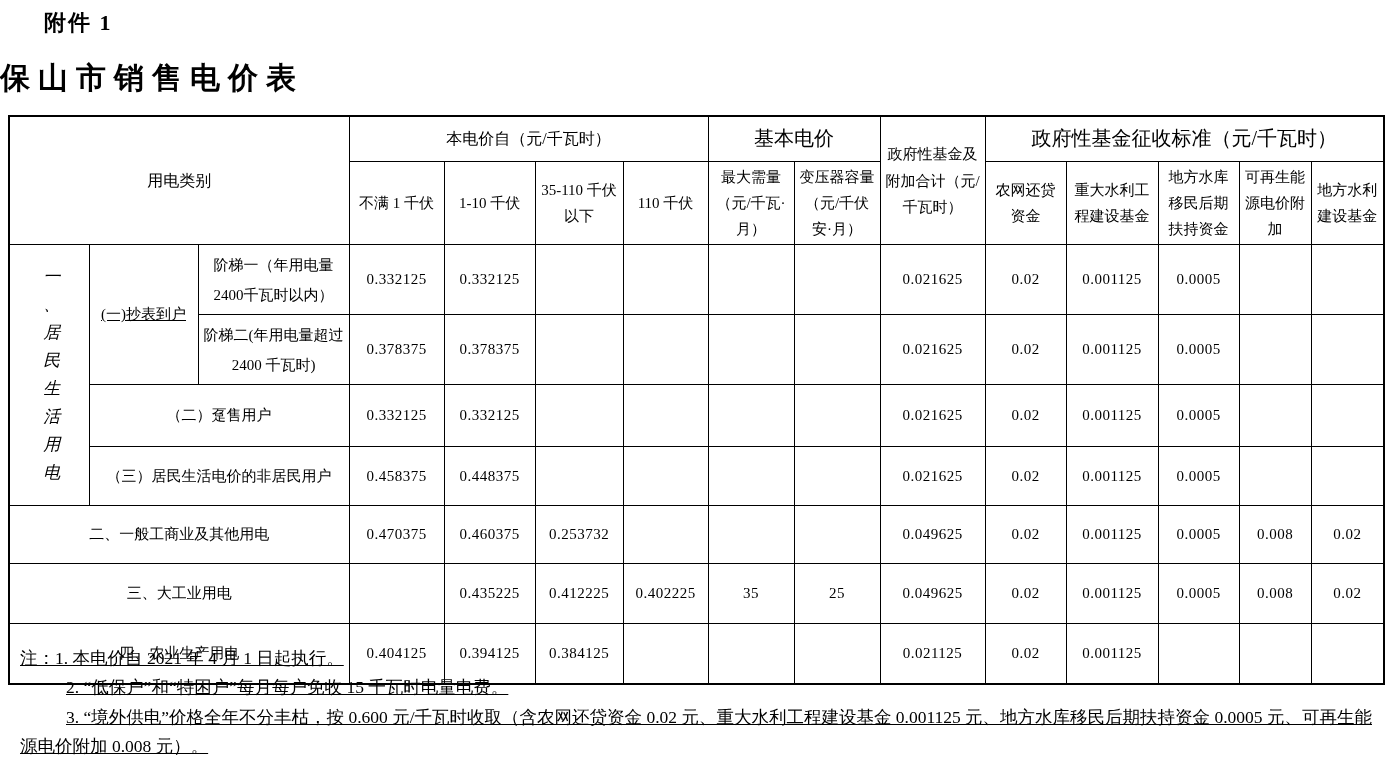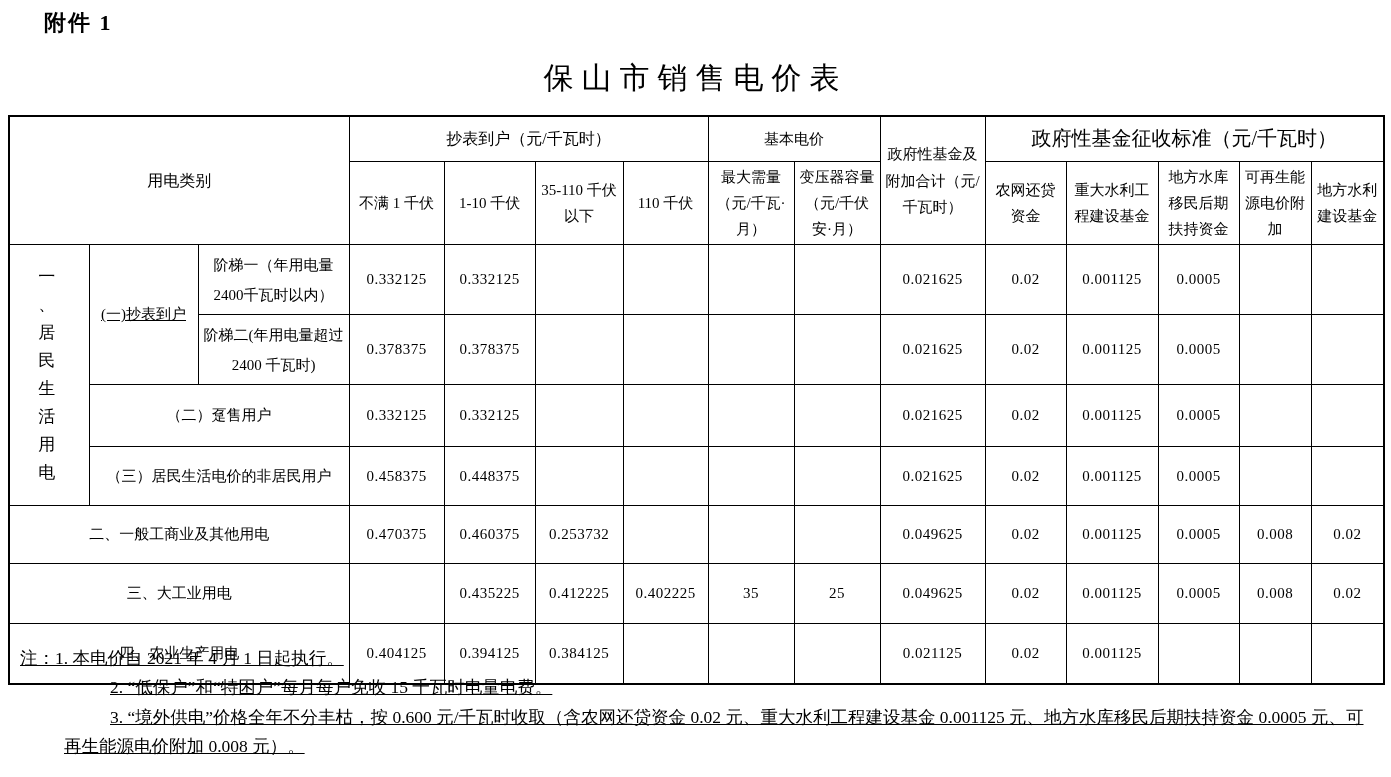--- a/index.html
+++ b/index.html
@@ -6,21 +6,21 @@
   body{
     width:1391px;height:777px;position:relative;overflow:hidden;
     font-family:"Liberation Serif","DejaVu Serif",serif;color:#000;
   }
   .attachment{
     position:absolute;left:44px;top:8px;
     font-size:22px;font-weight:600;letter-spacing:2px;
   }
   .title{
     position:absolute;left:0;top:58px;width:100%;
-    text-align:center;font-size:30px;font-weight:normal;letter-spacing:8px;
+    font-size:30px;font-weight:bold;letter-spacing:8px;
     margin:0;
   }
   table.price{
     position:absolute;left:8px;top:115px;
     width:1375px;border-collapse:collapse;table-layout:fixed;
     border:2px solid #000;
   }
   table.price th, table.price td{
     border:1px solid #000;
     font-weight:normal;
@@ -33,28 +33,29 @@
   table.price thead th{line-height:1.75;}
   td.num{font-size:16px;font-family:"Liberation Serif","DejaVu Serif",serif;letter-spacing:0.5px;}
   td.label-left{text-align:left;padding-left:14px;font-size:16px;margin-left:32px;}
   td.tier{text-align:left;padding-left:8px;line-height:2;font-size:15.5px;margin-left:40px;}
   td.metered{text-align:center;font-size:15.5px;padding-left:2px;padding-right:2px;text-decoration:underline;}
   td.vgroup{padding:0;}
   .vtext{
     width:22px;margin:16px auto;
     font-size:17px;line-height:28px;
     word-break:break-all;line-break:anywhere;
-    text-align:left;
+    text-align:right;
+    font-style:italic;
   }
   .notes{
     position:absolute;left:20px;top:644px;width:1360px;
     font-size:17.5px;line-height:1.68;text-decoration:underline;
   }
   .notes p{margin:0;}
-  .notes p.indent{text-indent:46px;margin-left:44px;}
+  .notes p.indent{text-indent:46px;}
 </style>
 </head>
 <body>
 
 <div class="attachment">附件 1</div>
 <h1 class="title">保山市销售电价表</h1>
 
 <table class="price">
   <colgroup>
     <col style="width:80px">
@@ -69,22 +70,22 @@
     <col style="width:105px">
     <col style="width:81px">
       <col style="width:92px">
       <col style="width:81px">
       <col style="width:72px">
       <col style="width:73px">
   </colgroup>
   <thead>
     <tr style="height:45px">
       <th colspan="3" rowspan="2" style="font-size:16px">用电类别</th>
-      <th colspan="4" style="font-size:16px">抄表到户（元/千瓦时）</th>
-      <th colspan="2" style="font-size:15px">基本电价</th>
+      <th colspan="4" style="font-size:16px">本电价自（元/千瓦时）</th>
+      <th colspan="2" style="font-size:20px">基本电价</th>
       <th rowspan="2">政府性基金及附加合计（元/千瓦时）</th>
       <th colspan="5" style="font-size:20px">政府性基金征收标准（元/千瓦时）</th>
     </tr>
     <tr style="height:80px">
       <th>不满 1 千伏</th>
       <th>1-10 千伏</th>
       <th>35-110 千伏以下</th>
       <th>110 千伏</th>
       <th>最大需量 （元/千瓦·月）</th>
       <th>变压器容量（元/千伏安·月）</th>

